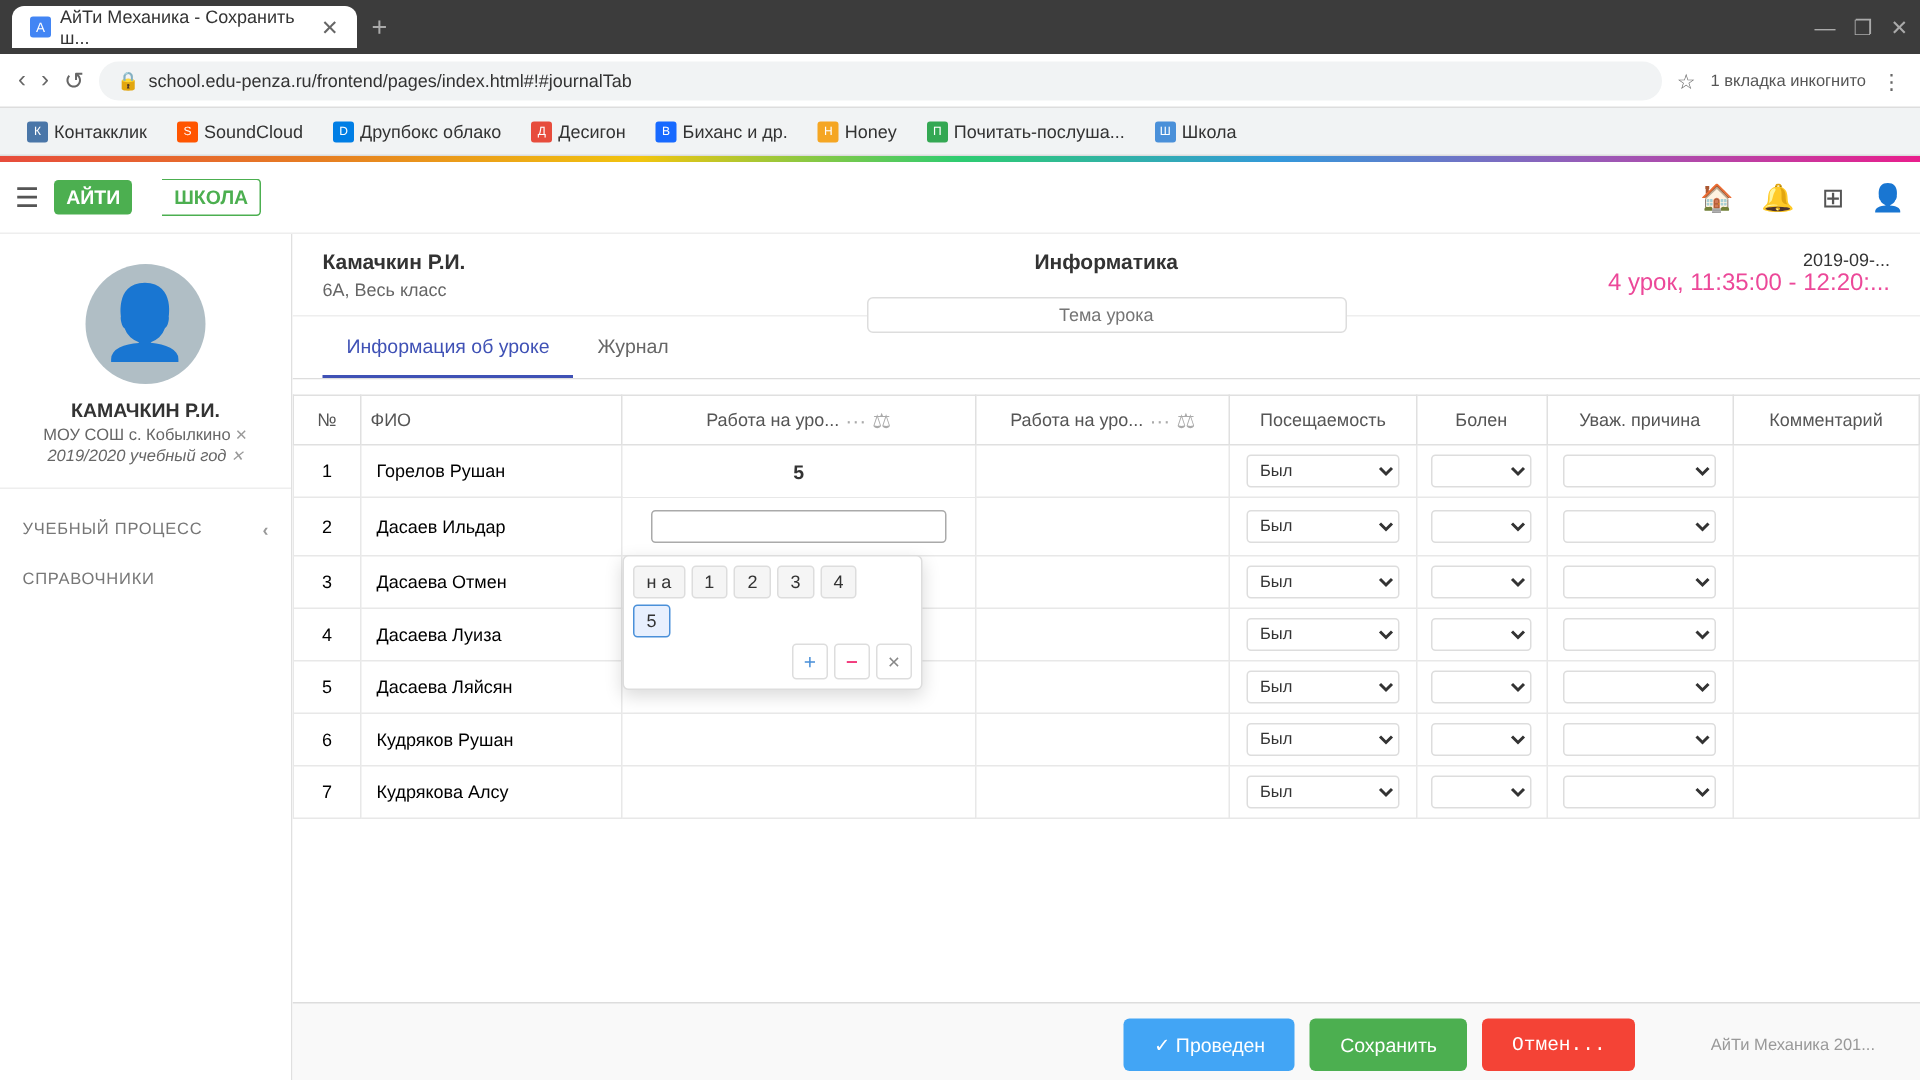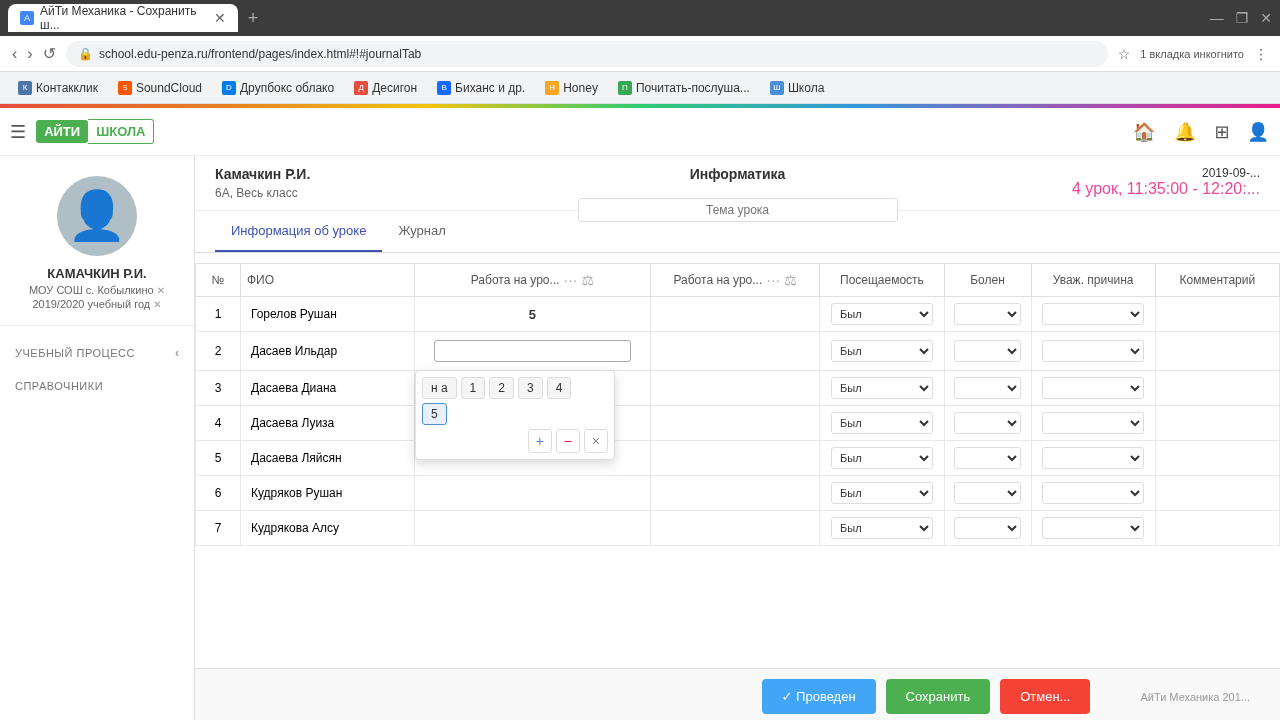--- a/index.html
+++ b/index.html
@@ -28,21 +28,21 @@
     
     .rainbow-bar { height: 4px; background: linear-gradient(to right, #e74c3c, #e67e22, #f1c40f, #2ecc71, #3498db, #9b59b6, #e91e8c); }
 
     
     .sidebar { width: 195px; background: #fff; border-right: 1px solid #e0e0e0; display: flex; flex-direction: column; }
     .sidebar-profile { display: flex; flex-direction: column; align-items: center; padding: 20px 10px 15px; border-bottom: 1px solid #eee; }
     .avatar-circle { width: 80px; height: 80px; border-radius: 50%; background: #b0bec5; display: flex; align-items: center; justify-content: center; overflow: hidden; margin-bottom: 10px; }
     .avatar-silhouette { font-size: 48px; color: #546e7a; line-height: 1; }
     .profile-name { font-weight: bold; font-size: 13px; color: #333; text-align: center; }
     .profile-school { font-size: 11px; color: #666; text-align: center; margin-top: 3px; display: flex; align-items: flex-end; gap: 3px; }
-    .profile-year { font-size: 11px; color: #666; text-align: center; margin-top: 2px; display: flex; align-items: center; gap: 3px; }
+    .profile-year { font-size: 11px; color: #666; text-align: center; margin-top: 2px; display: flex; align-items: center; gap: 3px; font-style: italic; }
     .close-x { color: #999; font-size: 10px; cursor: pointer; }
 
     .sidebar-menu { padding: 10px 0; }
     .sidebar-section { display: flex; align-items: center; justify-content: space-between; padding: 10px 15px; font-size: 12px; font-weight: bold; color: #555; cursor: pointer; }
     .sidebar-section-label { font-size: 11px; color: #777; font-weight: normal; letter-spacing: 0.5px; }
     .chevron { color: #999; font-size: 12px; }
 
     
     .main-content { flex: 1; background: #f9f9f9; overflow: hidden; display: flex; flex-direction: column; }
     .top-bar { background: #fff; padding: 10px 20px; display: flex; align-items: flex-start; border-bottom: 1px solid #eee; position: relative; }
@@ -94,29 +94,29 @@
     .grade-action-plus { color: #4a90d9; }
     .grade-action-minus { color: #e05; }
     .grade-action-x { color: #888; }
 
     
     select { border: 1px solid #ddd; border-radius: 3px; background: #fff; padding: 3px 4px; font-size: 11px; color: #333; width: 95%; }
     .hamburger { font-size: 18px; color: #555; cursor: pointer; margin-right: 10px; }
 
     
     .app-header { display: flex; align-items: center; background: #fff; border-bottom: 1px solid #eee; padding: 0 10px; height: 48px; }
-    .logo-box { background: #4caf50; color: #fff; font-weight: bold; font-size: 13px; padding: 4px 8px; border-radius: 3px; margin-right: 0; }
+    .logo-box { background: #4caf50; color: #fff; font-weight: bold; font-size: 13px; padding: 4px 8px; border-radius: 3px; margin-right: 20px; }
     .logo-school { color: #4caf50; font-size: 13px; font-weight: bold; border: 1px solid #4caf50; padding: 4px 8px; border-radius: 3px; }
     .app-header-icons { margin-left: auto; display: flex; gap: 18px; align-items: center; color: #555; font-size: 20px; }
 
     
     .footer-bar { background: #f9f9f9; border-top: 1px solid #ddd; padding: 10px 30px; display: flex; justify-content: flex-end; align-items: center; gap: 10px; }
     .btn-conducted { background: #42a5f5; color: #fff; border: none; border-radius: 4px; padding: 10px 20px; font-size: 13px; cursor: pointer; display: flex; align-items: center; gap: 6px; margin-left: 44px; }
     .btn-save { background: #4caf50; color: #fff; border: none; border-radius: 4px; padding: 10px 20px; font-size: 13px; cursor: pointer; }
-    .btn-cancel { background: #f44336; color: #fff; border: none; border-radius: 4px; padding: 10px 20px; font-size: 13px; cursor: pointer; }
+    .btn-cancel { background: #f44336; color: #fff; border: none; border-radius: 4px; padding: 10px 20px; font-size: 13px; cursor: pointer; font-family: Liberation Mono, monospace; }
     .footer-copyright { font-size: 11px; color: #999; margin-left: 40px; }
 
     .app-wrapper { display: flex; flex-direction: column; height: calc(720px - 104px); }
     .content-area { display: flex; flex: 1; overflow: hidden; }
 
     
     .popup-container { position: relative; }
   </style>
 </head>
 <body>
@@ -361,21 +361,21 @@
               <td>
                 <select>
                   <option></option><option>Да</option>
                 </select>
               </td>
               <td></td>
             </tr>
 
             <tr>
               <td>3</td>
-              <td class="td-name">Дасаева Диана</td>
+              <td class="td-name">Дасаева Отмен</td>
               <td></td>
               <td></td>
               <td>
                 <select>
                   <option>Был</option><option>Не был</option>
                 </select>
               </td>
               <td>
                 <select>
                   <option></option><option>Да</option>

